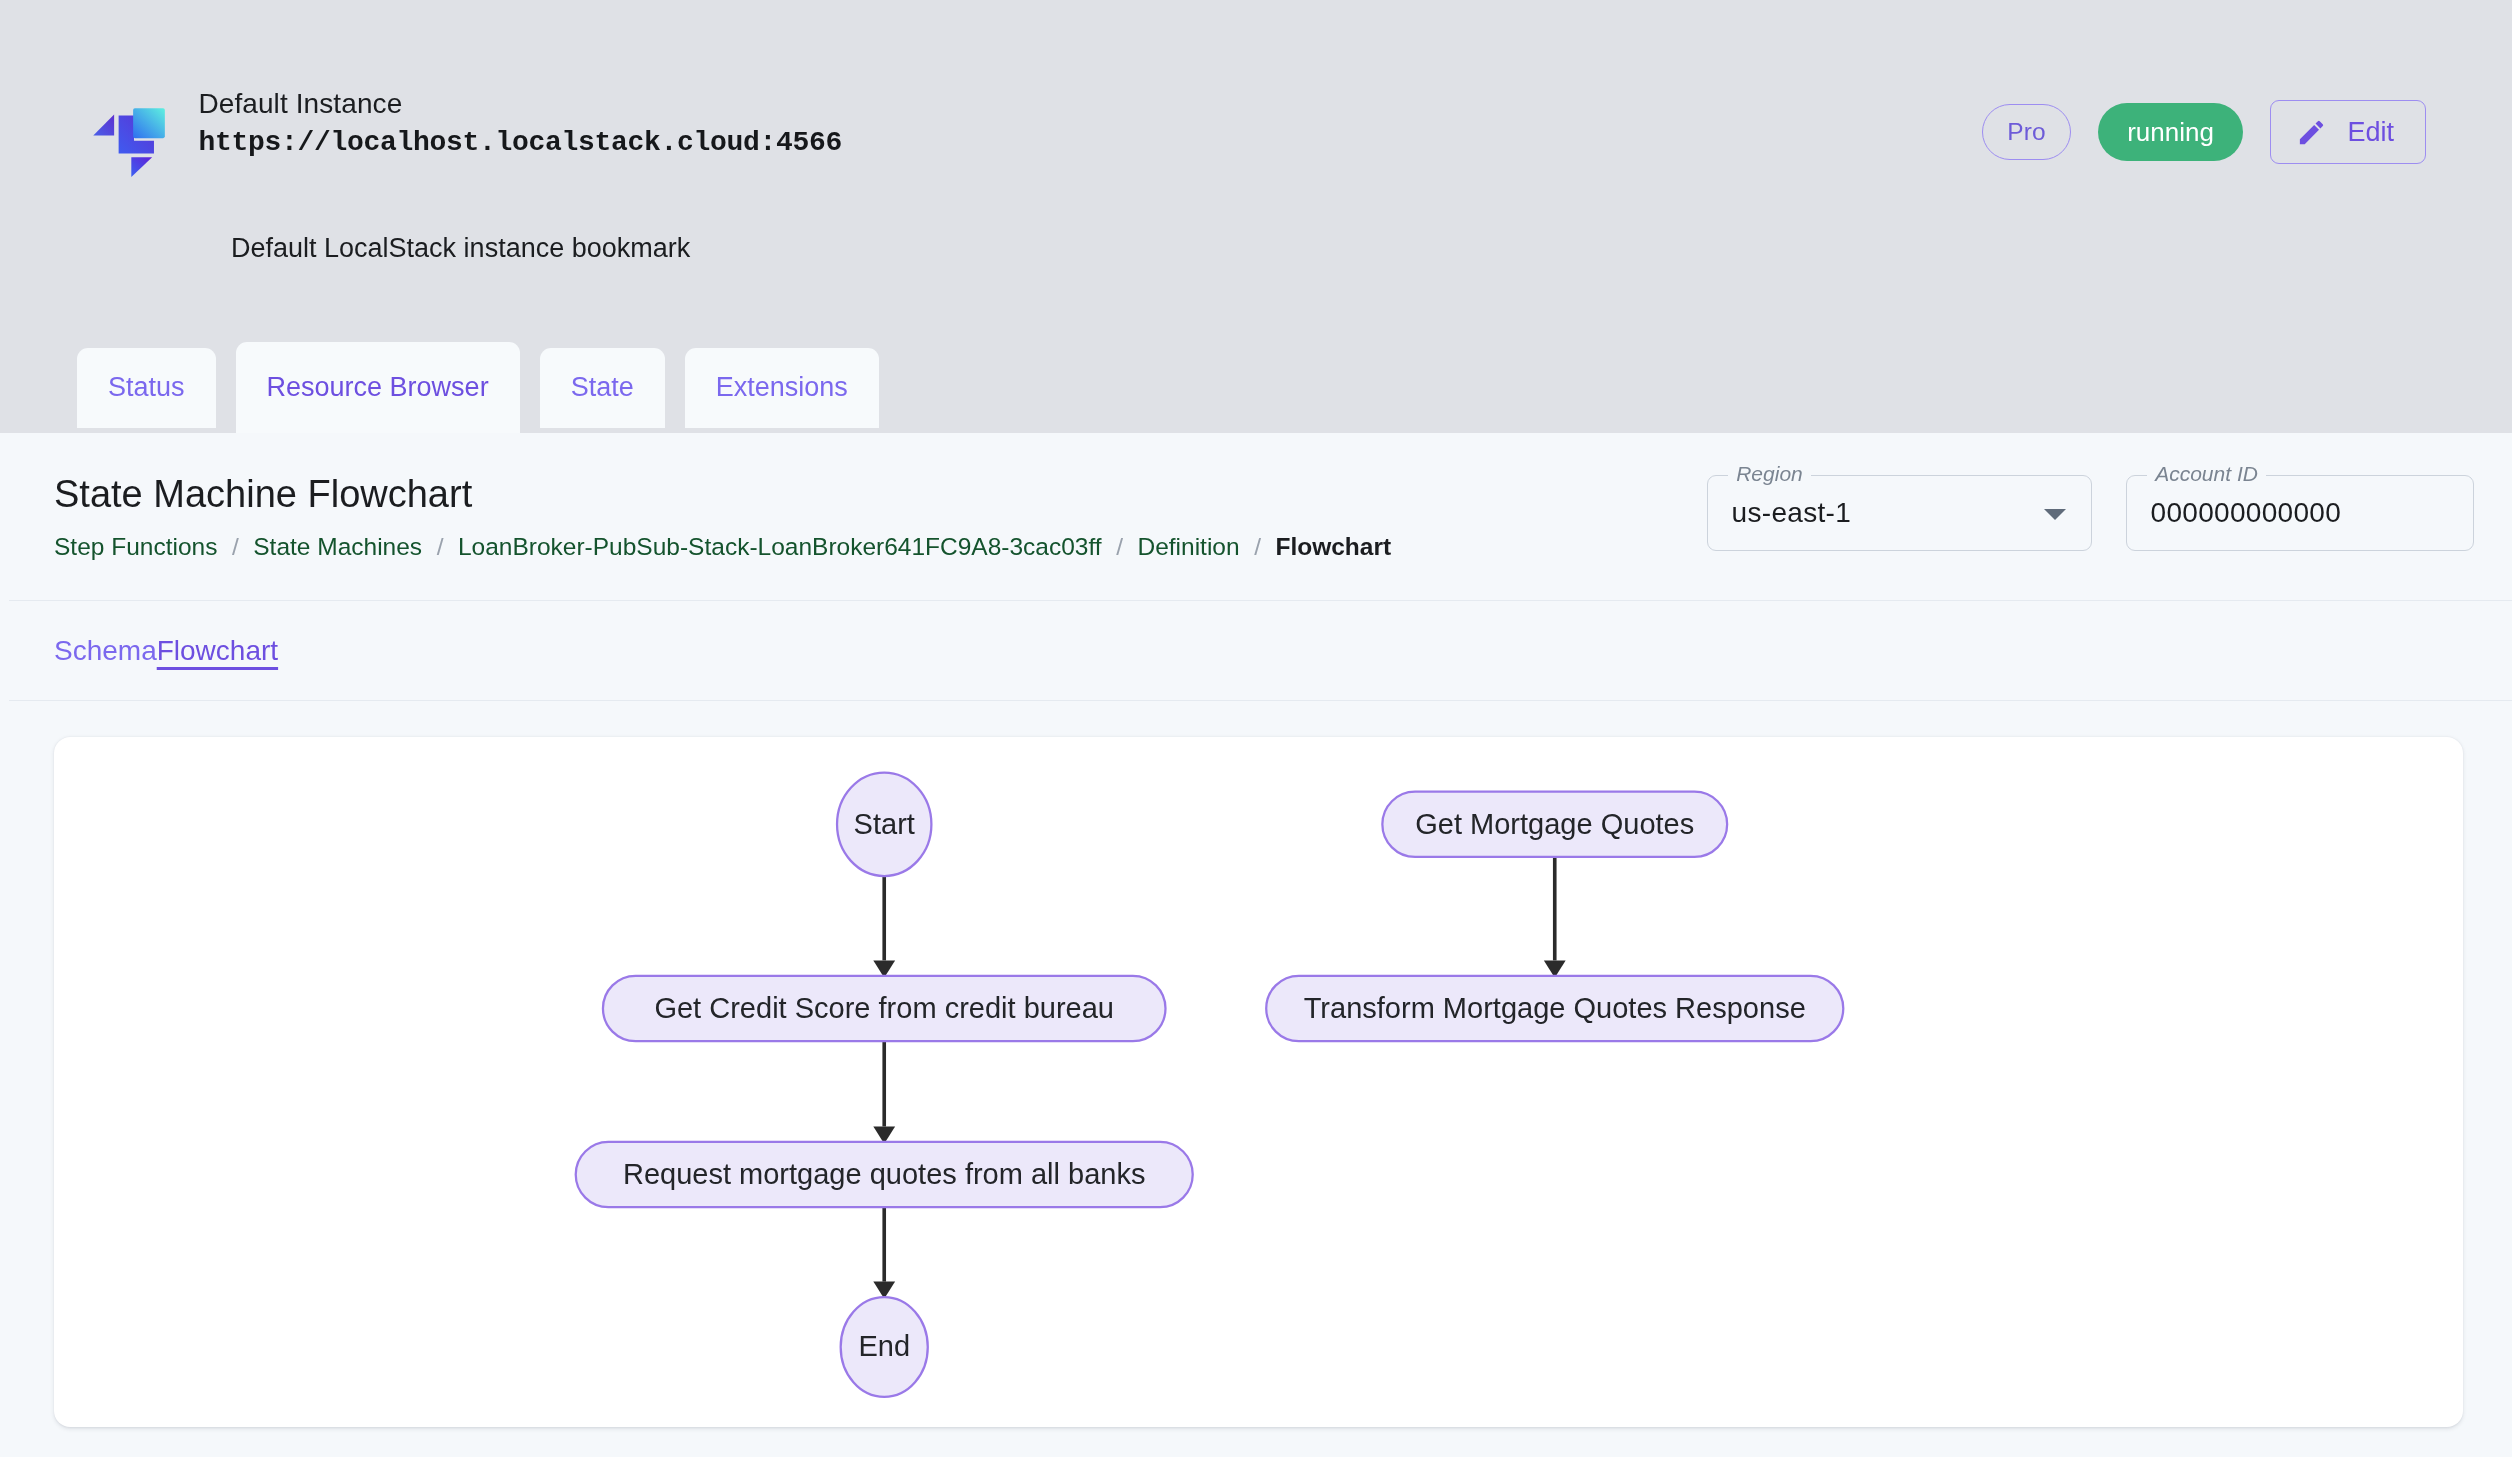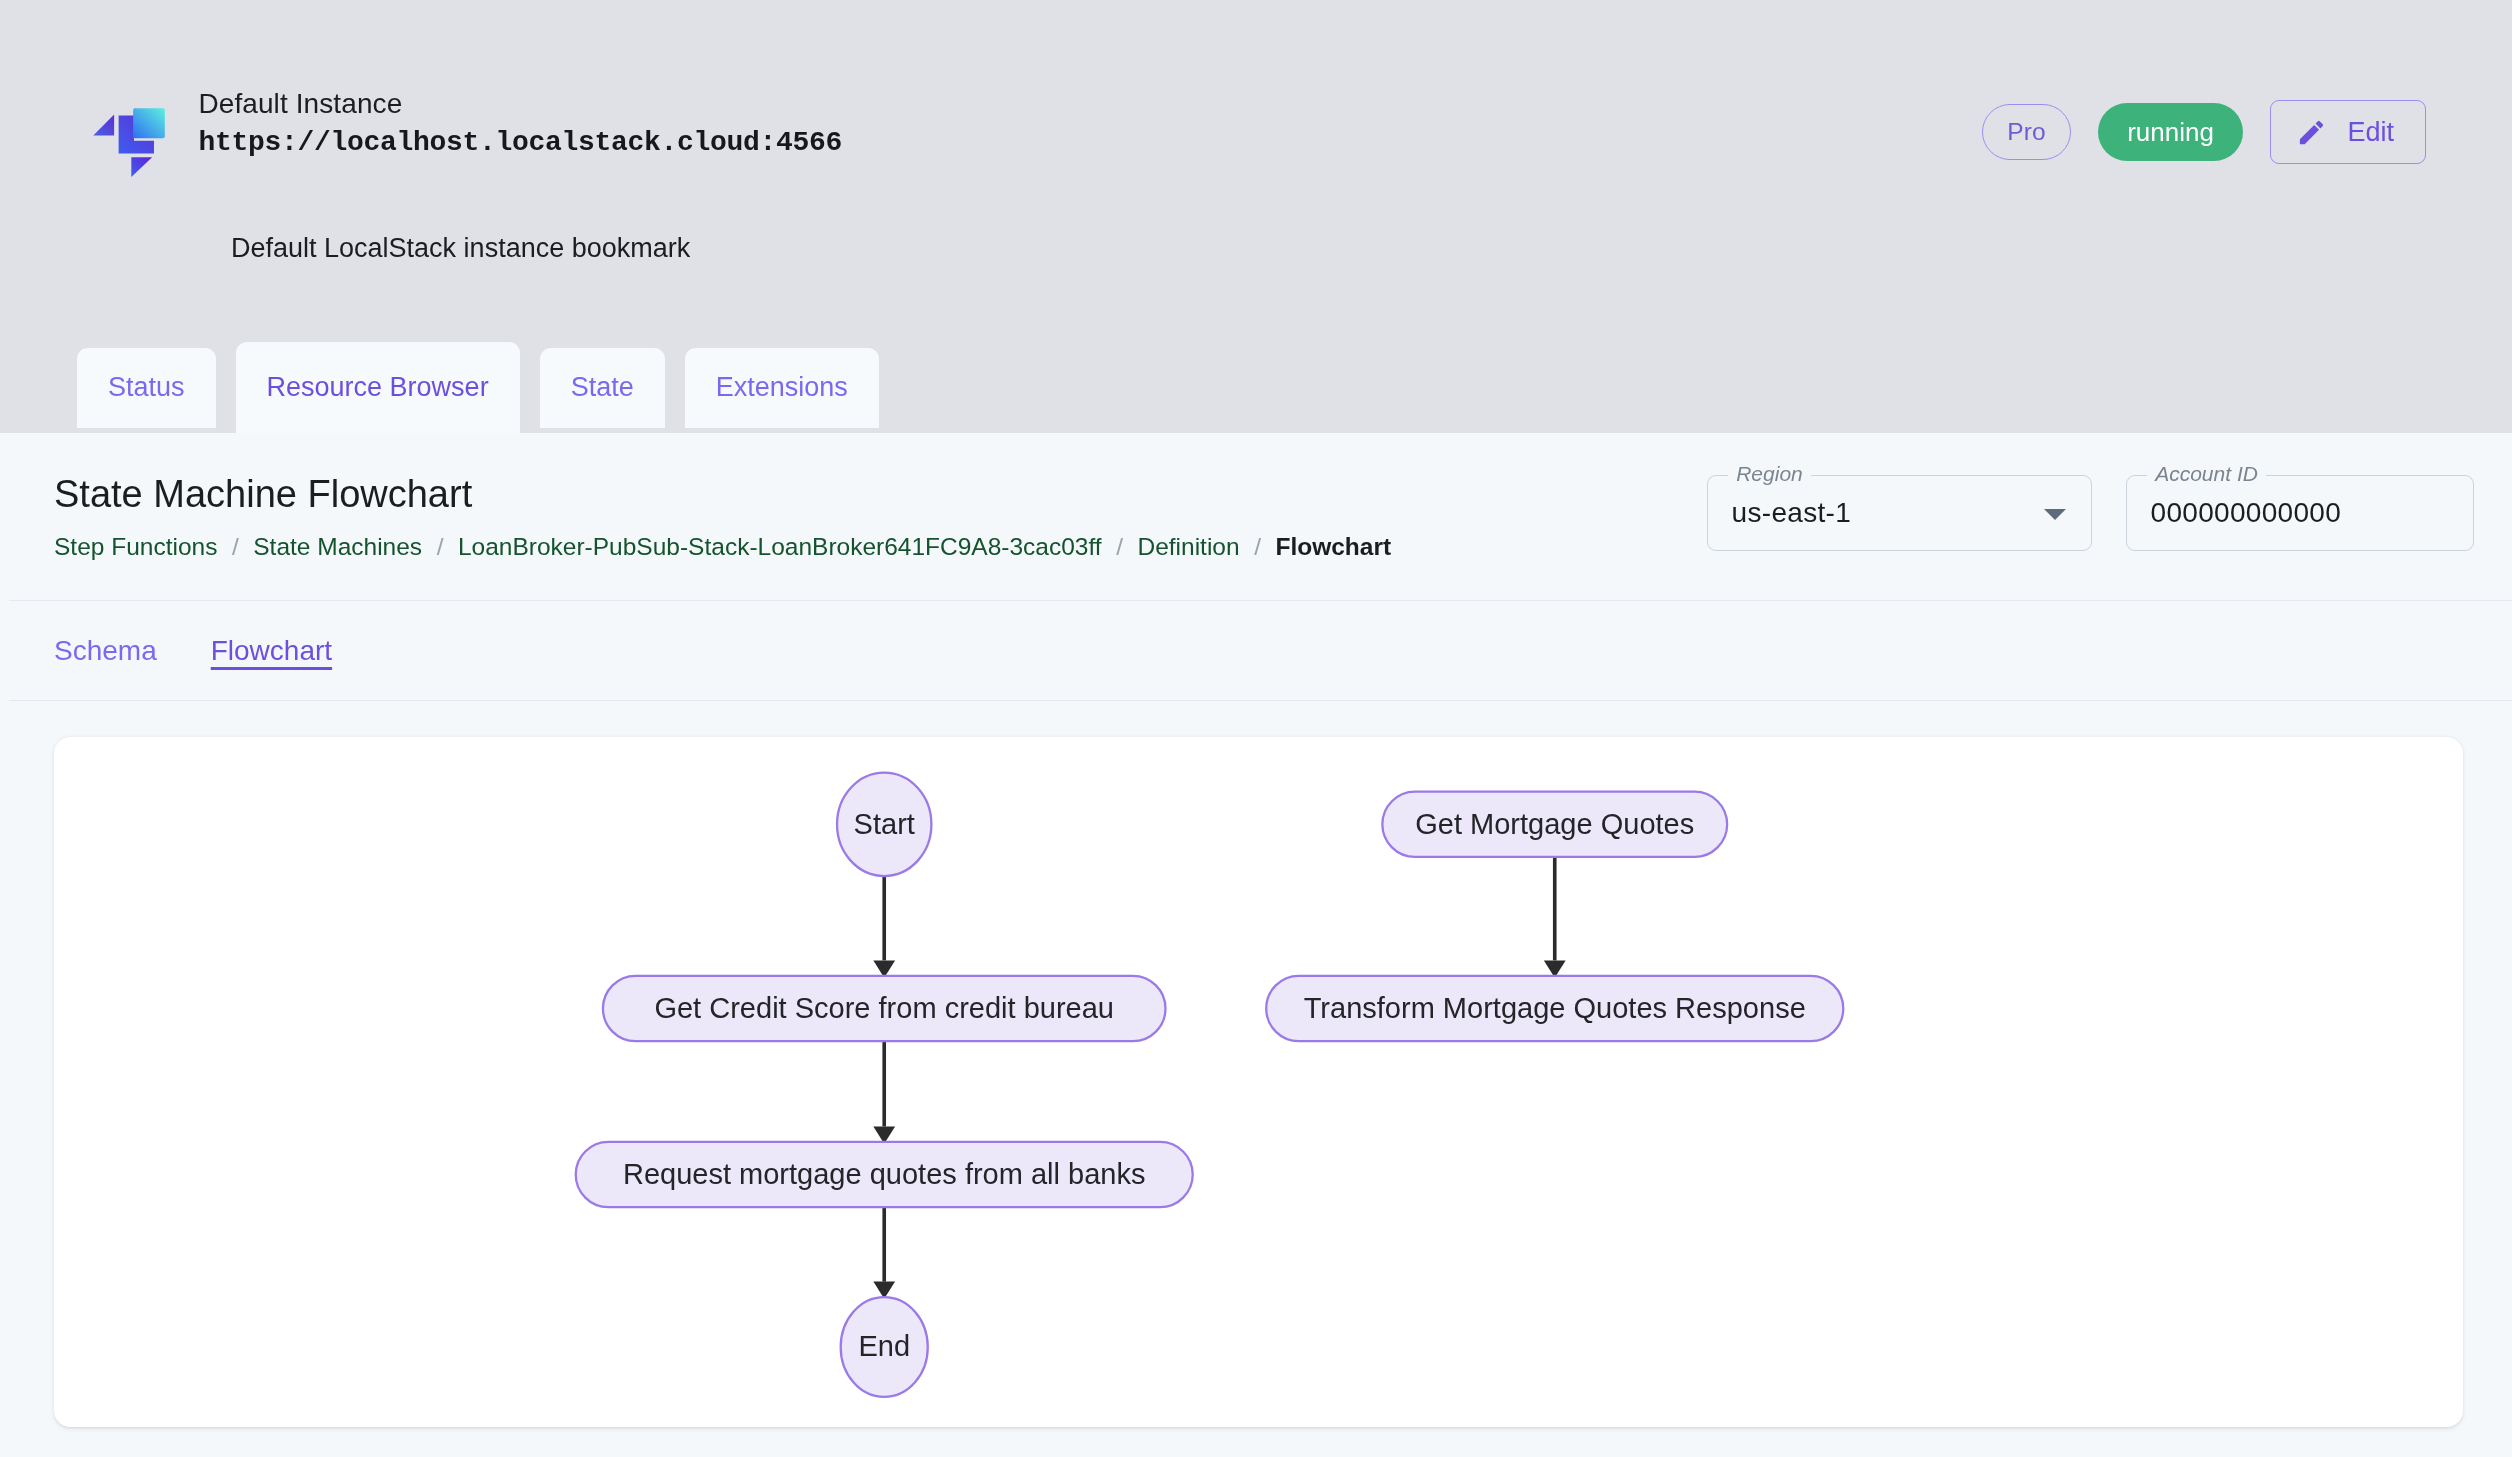--- a/index.html
+++ b/index.html
@@ -273,21 +273,20 @@
     position: absolute;
     left: 9px;
     top: 601px;
     width: 2503px;
     height: 100px;
     background: #f5f8fb;
     border-bottom: 1.8px solid #e5eaf0;
     display: flex;
     align-items: center;
     padding-left: 45px;
-    gap: 54px;
   }
 
   .subtab {
     font-size: 28px;
     color: #7b68ee;
     cursor: pointer;
   }
 
   .subtab.active {
     color: #6d4fe0;

